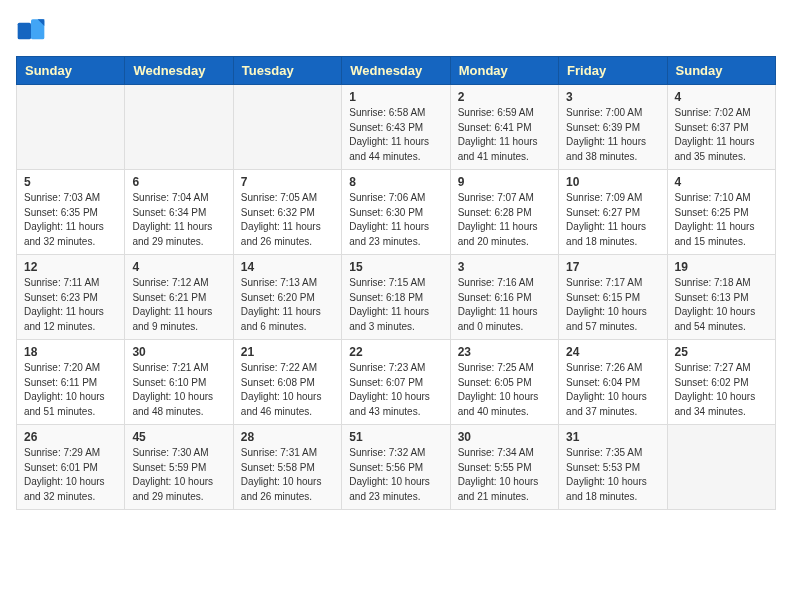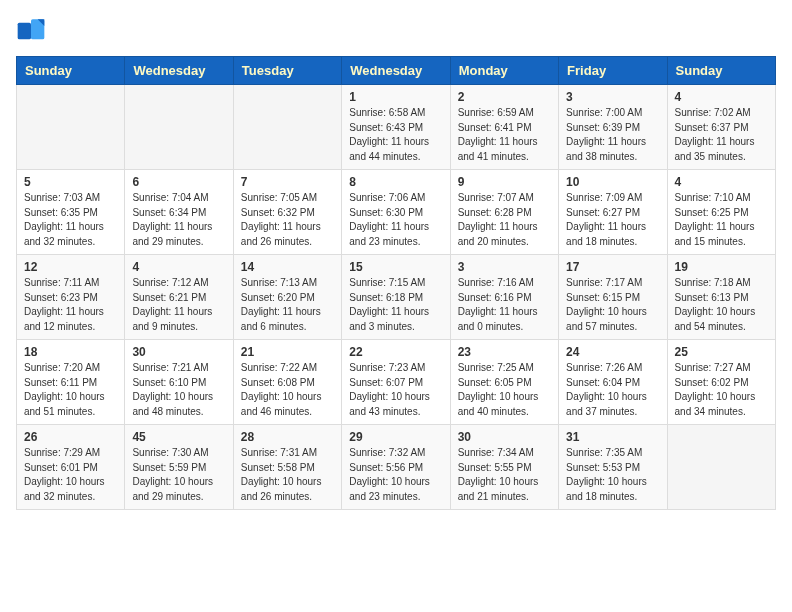--- a/index.html
+++ b/index.html
@@ -298,21 +298,21 @@
           Sunrise: 7:30 AM<br>Sunset: 5:59 PM<br>Daylight: 10 hours and 29 minutes.
         </div>
       </td>
         <td>
         <div class="day-number">28</div>
         <div class="day-info">
           Sunrise: 7:31 AM<br>Sunset: 5:58 PM<br>Daylight: 10 hours and 26 minutes.
         </div>
       </td>
         <td>
-        <div class="day-number">29</div>
+        <div class="day-number">51</div>
         <div class="day-info">
           Sunrise: 7:32 AM<br>Sunset: 5:56 PM<br>Daylight: 10 hours and 23 minutes.
         </div>
       </td>
         <td>
         <div class="day-number">30</div>
         <div class="day-info">
           Sunrise: 7:34 AM<br>Sunset: 5:55 PM<br>Daylight: 10 hours and 21 minutes.
         </div>
       </td>

